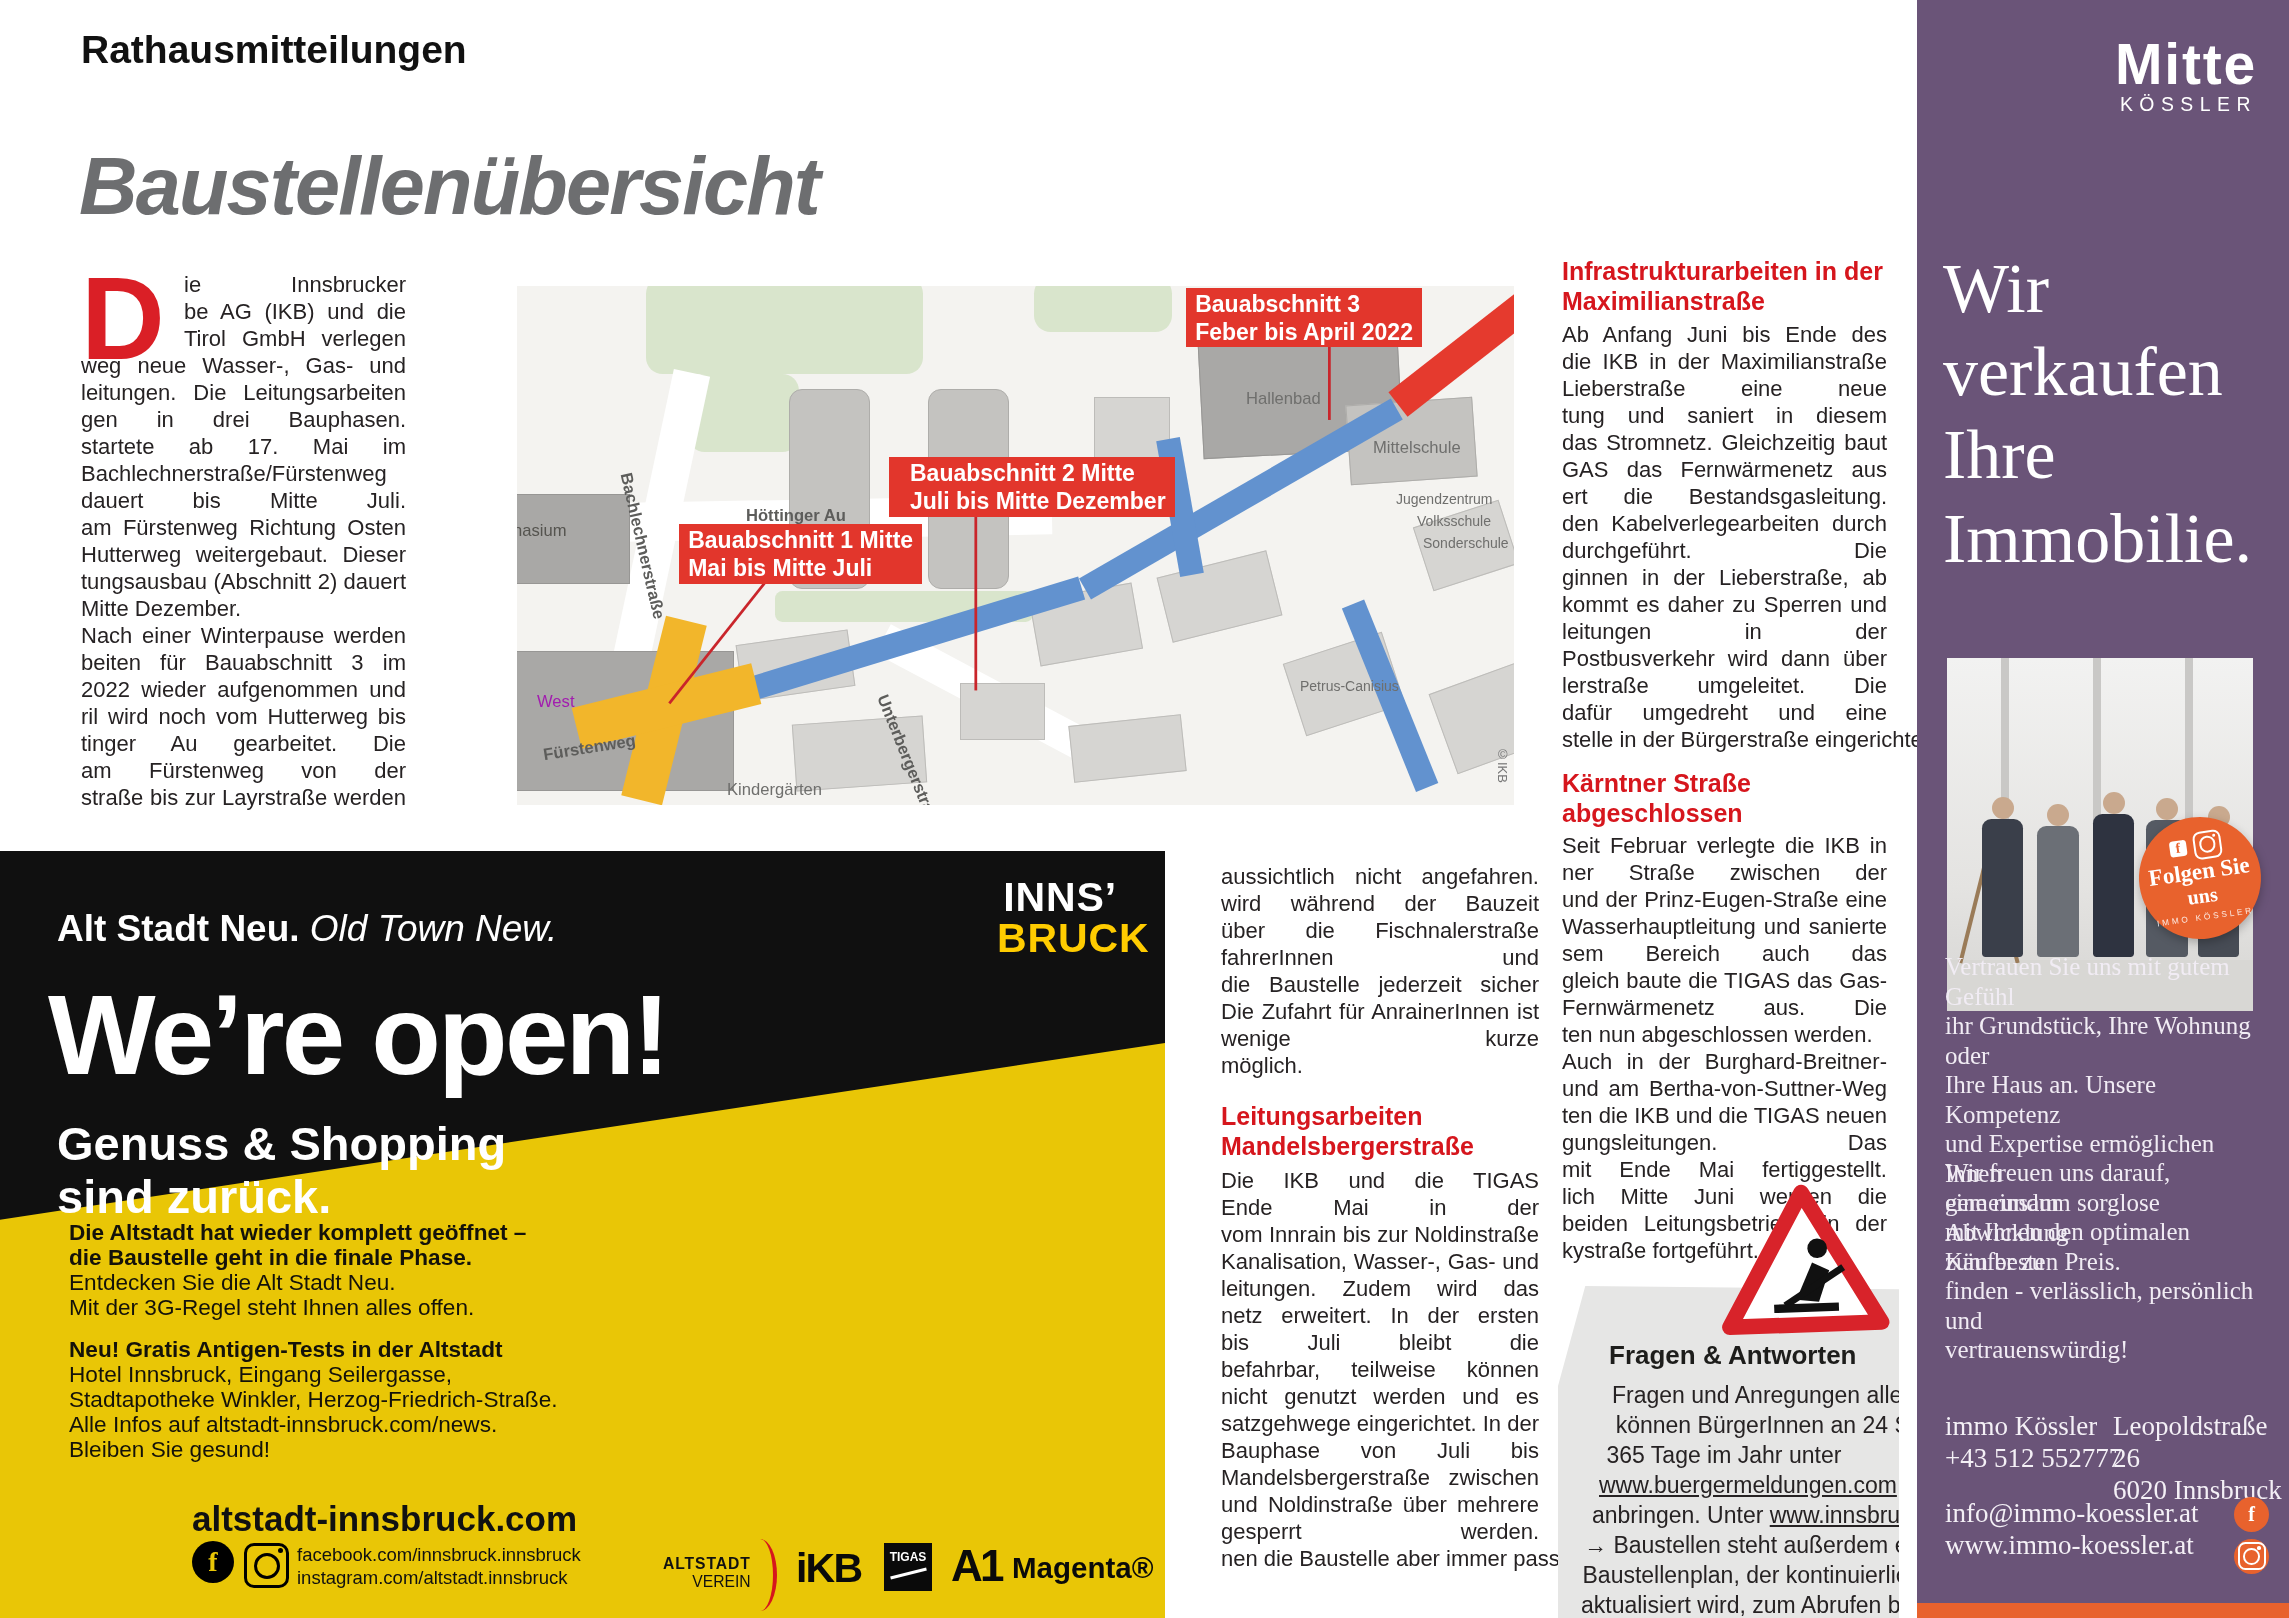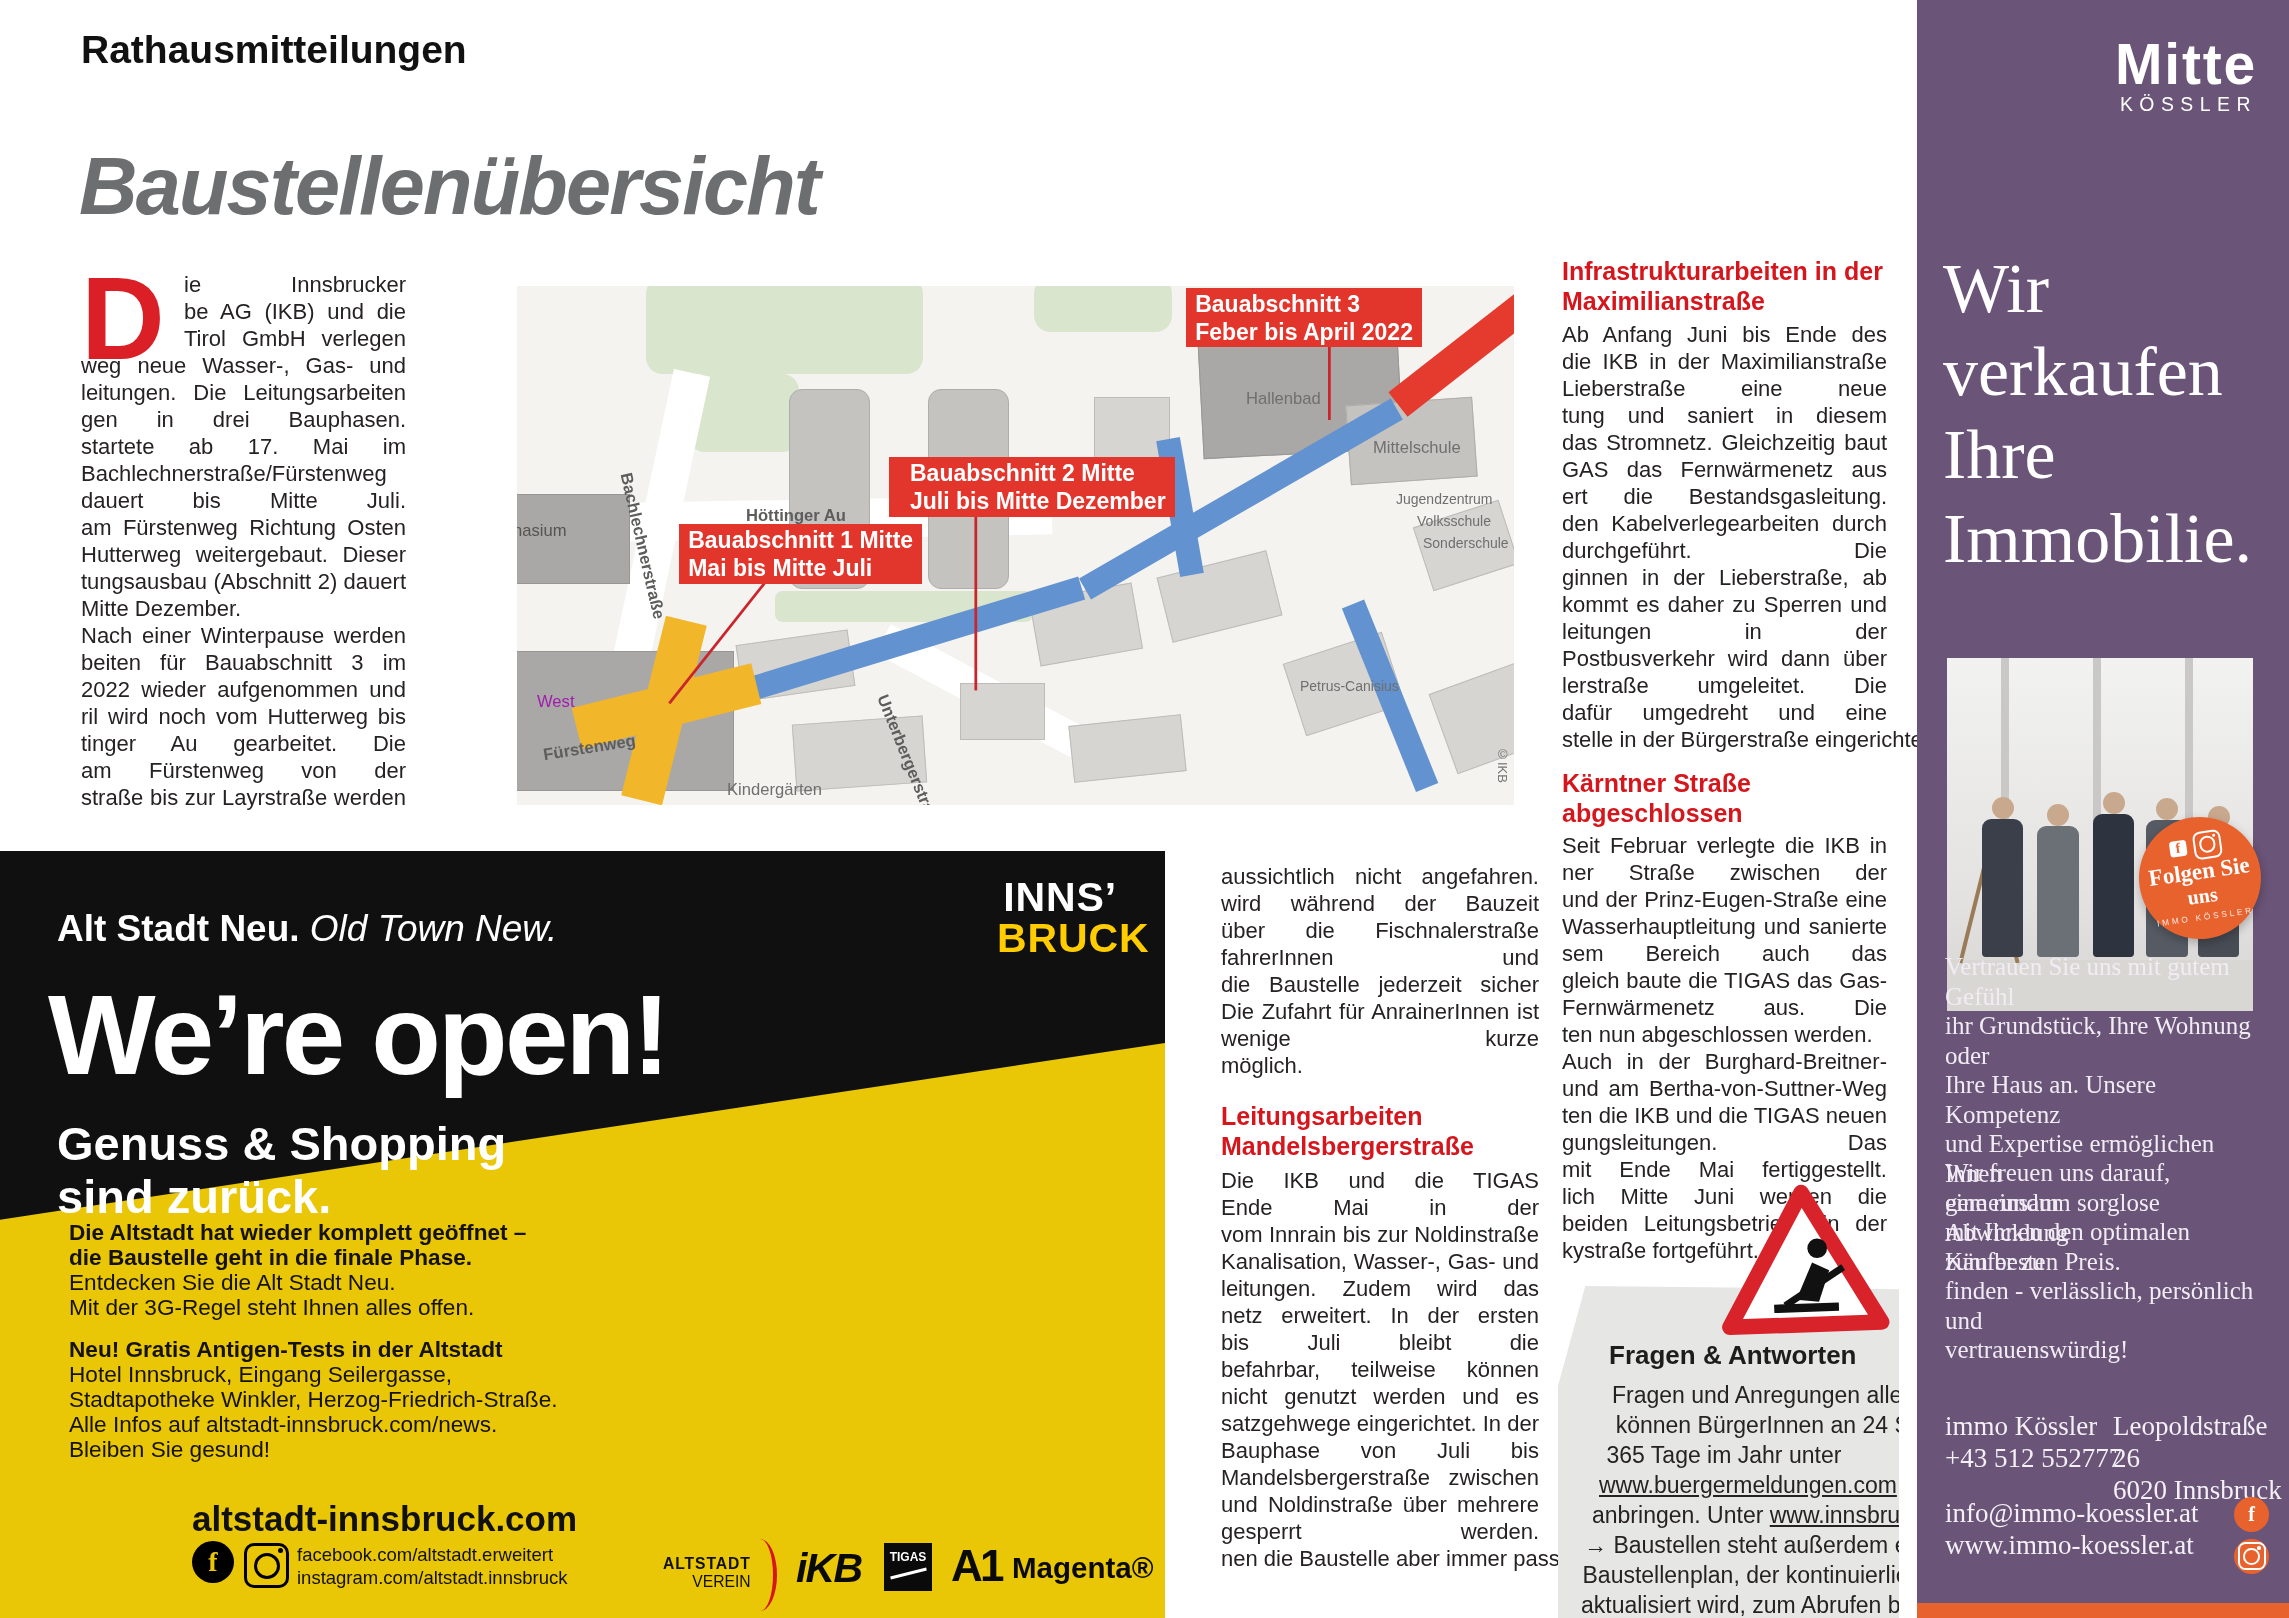--- a/index.html
+++ b/index.html
@@ -59,21 +59,21 @@
   .ig{width:39px;height:39px;border:3.7px solid #000;border-radius:10px;position:relative;background:transparent;}
   .ig::before{content:"";position:absolute;inset:6.5px;border:3.7px solid #000;border-radius:50%;}
   .ig::after{content:"";position:absolute;top:1.8px;right:2.8px;width:5.5px;height:5.5px;background:#000;border-radius:50%;}
   .ig.w{border-color:#fff;width:24px;height:24px;border-width:2.8px;border-radius:7.4px;}
   .ig.w::before{border-color:#fff;border-width:2.8px;inset:3.7px;}
   .ig.w::after{background:#fff;width:3.7px;height:3.7px;}
   
   .pt-alt{font-size:15.7px;line-height:17.5px;text-align:right;color:#111;}
   .pt-alt .b{font-weight:bold;letter-spacing:0.9px;}
   .arc{width:24px;height:72px;border-right:4.6px solid #d6161d;border-radius:0 60% 60% 0/0 50% 50% 0;}
-  .pt-ikb{font-size:41px;font-weight:bold;color:#0a0a0a;letter-spacing:-1.8px;font-style:italic;}
+  .pt-ikb{font-size:41px;font-weight:bold;color:#0a0a0a;letter-spacing:-1.8px;}
   .pt-tigas{width:48px;height:48px;background:#0a0a0a;color:#fff;font-size:12px;font-weight:bold;
             text-align:center;line-height:16.6px;padding-top:5.5px;box-sizing:border-box;}
   .pt-tigas i{display:block;height:2.8px;background:#fff;margin:7.4px 5.5px 0 5.5px;transform:rotate(-14deg);}
   .pt-a1{font-size:44px;font-weight:900;color:#0a0a0a;letter-spacing:-2.8px;}
   .pt-mag{font-size:29.5px;font-weight:bold;color:#0a0a0a;}
   .person{position:absolute;border-radius:9.2px 9.2px 3.7px 3.7px;}
   .person::before{content:"";position:absolute;top:-22px;left:50%;margin-left:-11px;width:22px;height:22px;border-radius:50%;background:#c9a98e;}
   
   #sidebar{left:1917px;top:0;width:373px;height:1619px;background:#6a5478;overflow:hidden;
            font-family:"Liberation Serif",serif;color:#f4f0f6;}
@@ -346,21 +346,21 @@
       <div class="adinfo">Hotel Innsbruck, Eingang Seilergasse,</div>
       <div class="adinfo">Stadtapotheke Winkler, Herzog-Friedrich-Straße.</div>
       <div class="adinfo">Alle Infos auf altstadt-innsbruck.com/news.</div>
       <div class="adinfo">Bleiben Sie gesund!</div>
     </div>
 
     <div class="a adsite" style="left:192px;top:648px;">altstadt-innsbruck.com</div>
     <div class="a fbdot" style="left:192px;top:690px;">f</div>
     <div class="a ig" style="left:244px;top:692px;"></div>
     <div class="a adhandle" style="left:297px;top:692px;">
-      <div>facebook.com/altstadt.erweitert</div>
+      <div>facebook.com/innsbruck.innsbruck</div>
       <div>instagram.com/altstadt.innsbruck</div>
     </div>
 
     <div class="a pt-alt" style="left:663px;top:704px;">
       <div class="b">ALTSTADT</div>
       <div>VEREIN</div>
     </div>
     <div class="a arc" style="left: 749px;top:688px;"></div>
     <div class="a pt-ikb" style="left:796px;top:694px;">iKB</div>
     <div class="a pt-tigas" style="left:884px;top:692px;"><span>TIGAS</span><i></i></div>

